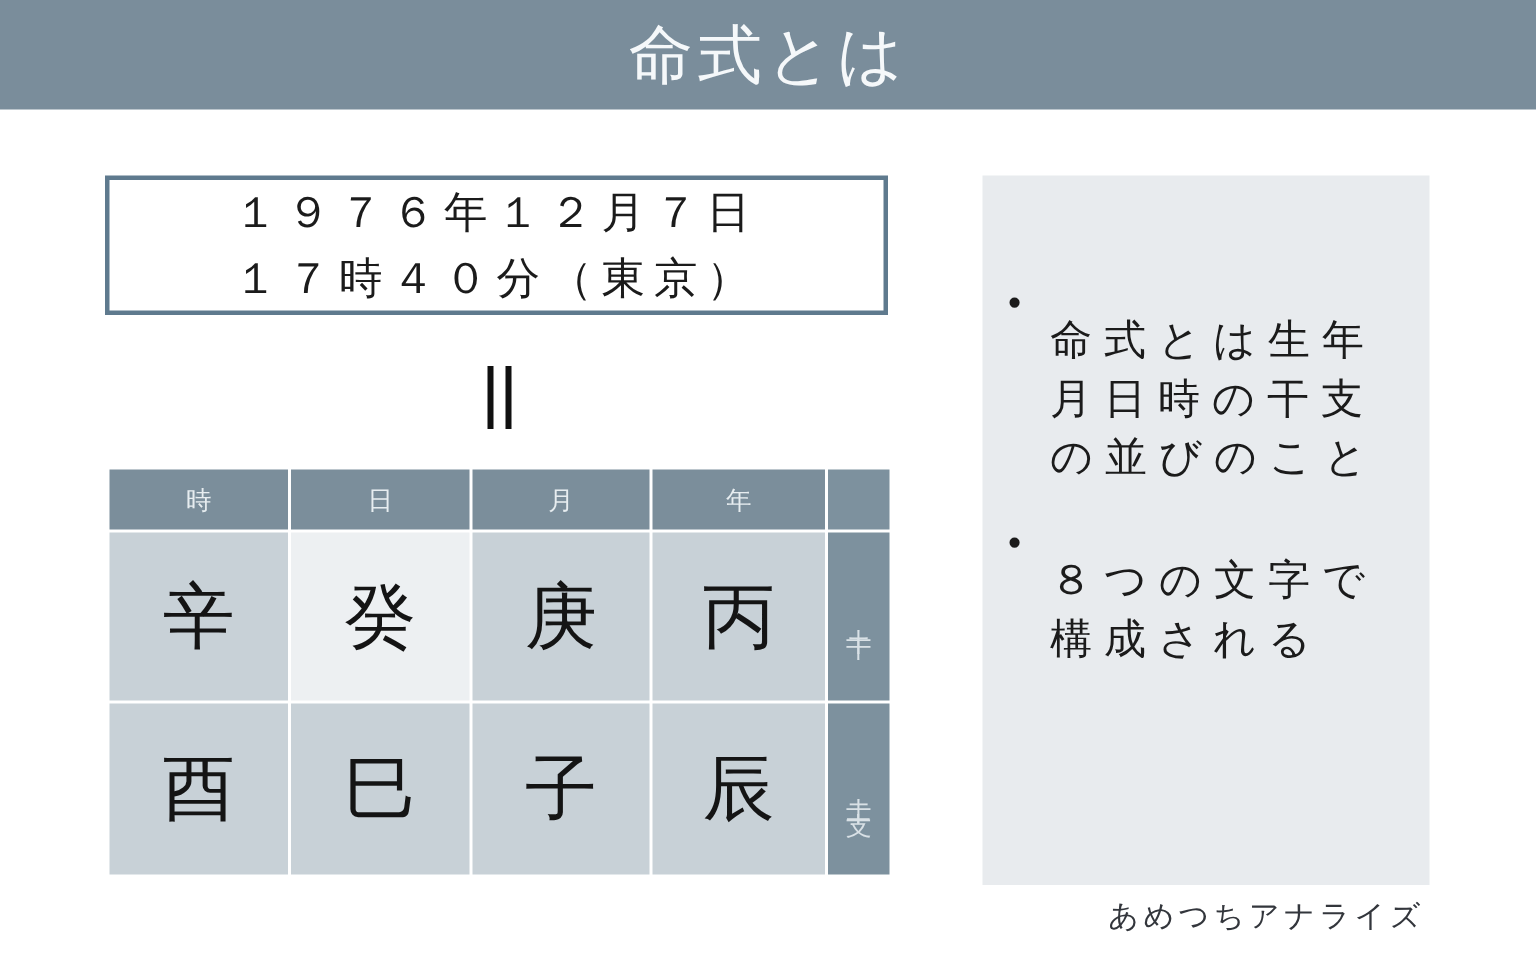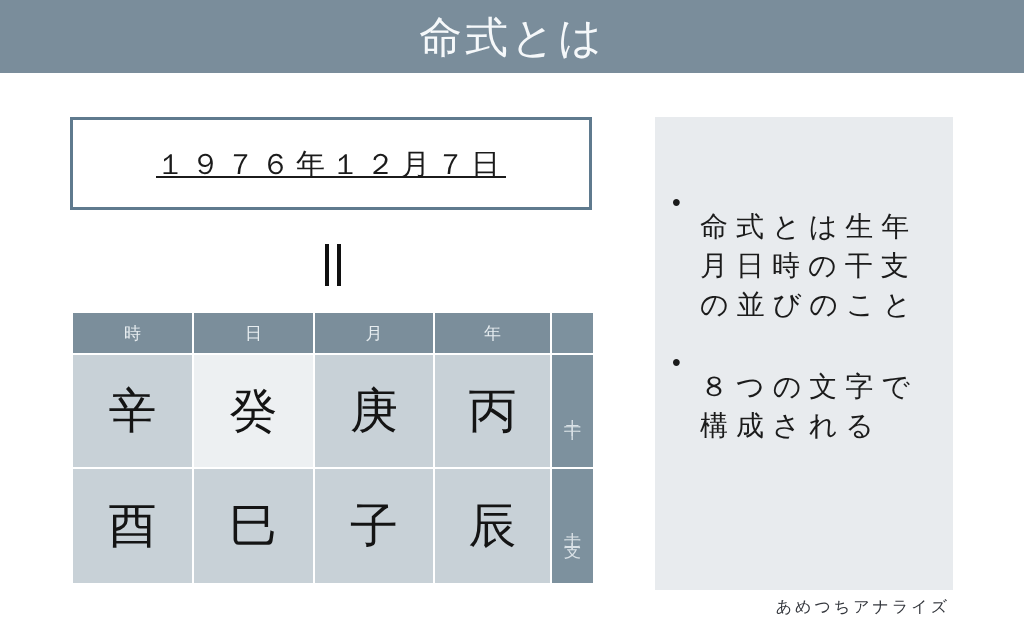--- a/index.html
+++ b/index.html
@@ -20,21 +20,21 @@
   .title-bar .title-text{
     color:#f5f8fa;font-size:43px;font-weight:300;letter-spacing:3px;
     line-height:1;padding-top:2px;
   }
   
   .birth-box{
     position:absolute;left:70px;top:117px;width:522px;height:93px;
     box-sizing:border-box;
     border:3px solid #5f7a8e;
     background:#ffffff;
-    display:flex;flex-direction:column;align-items:center;justify-content:center;text-decoration:underline;
+    display:flex;flex-direction:column;align-items:center;justify-content:center;
   }
   .birth-box .line{
     font-size:29px;font-weight:300;letter-spacing:6px;line-height:44px;
     white-space:nowrap;
   }
   
   .equals-wrap{
     position:absolute;left:73px;top:240px;width:520px;height:50px;
     display:flex;align-items:center;justify-content:center;gap:8px;
   }
@@ -83,35 +83,36 @@
     font-size:28px;font-weight:300;letter-spacing:8px;line-height:39px;
     word-break:break-all;
     margin-top:24px;
   }
   .note-sub{display:flex;margin-top:21px;}
   .note-sub .bullet{width:28px;flex:0 0 28px;}
   
   .footer-credit{
     position:absolute;right:74px;top:597px;
     font-family:"Liberation Serif","DejaVu Serif",serif;
-    font-size:16px;letter-spacing:3px;color:#33363c;
+    font-size:20px;letter-spacing:3px;color:#33363c;
     white-space:nowrap;
   }
 </style>
 </head>
 <body>
 
 <div class="slide">
 
   <div class="title-bar">
     <div class="title-text">命式とは</div>
   </div>
 
   <div class="birth-box">
     <div class="line">１９７６年１２月７日</div>
+    <div class="line">１７時４０分（東京）</div>
   </div>
 
   <div class="equals-wrap">
     <div class="bar"></div>
     <div class="bar"></div>
   </div>
 
   <div class="pillar-table">
 
     <div class="th">時</div>

